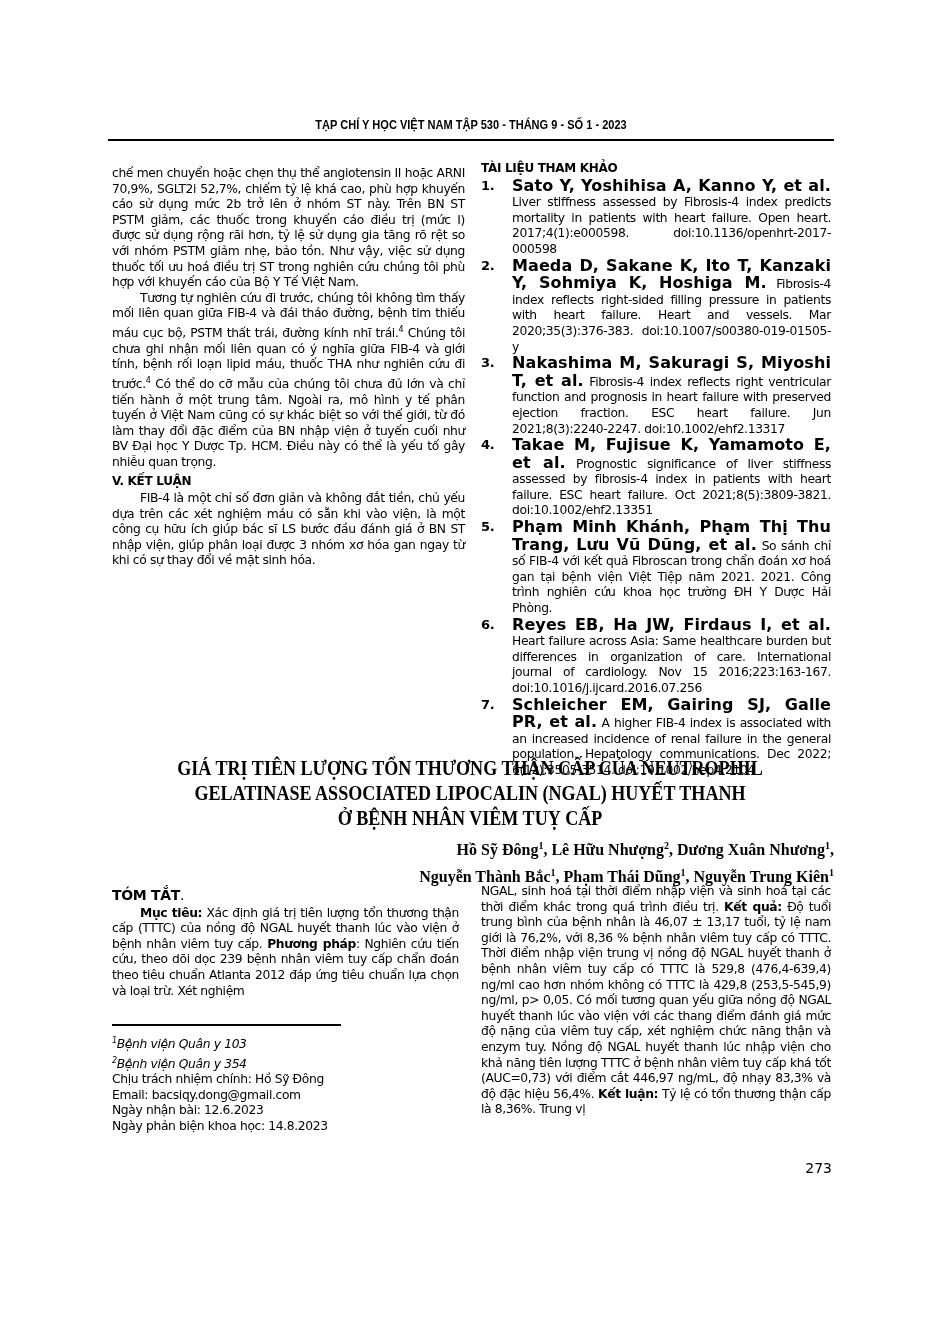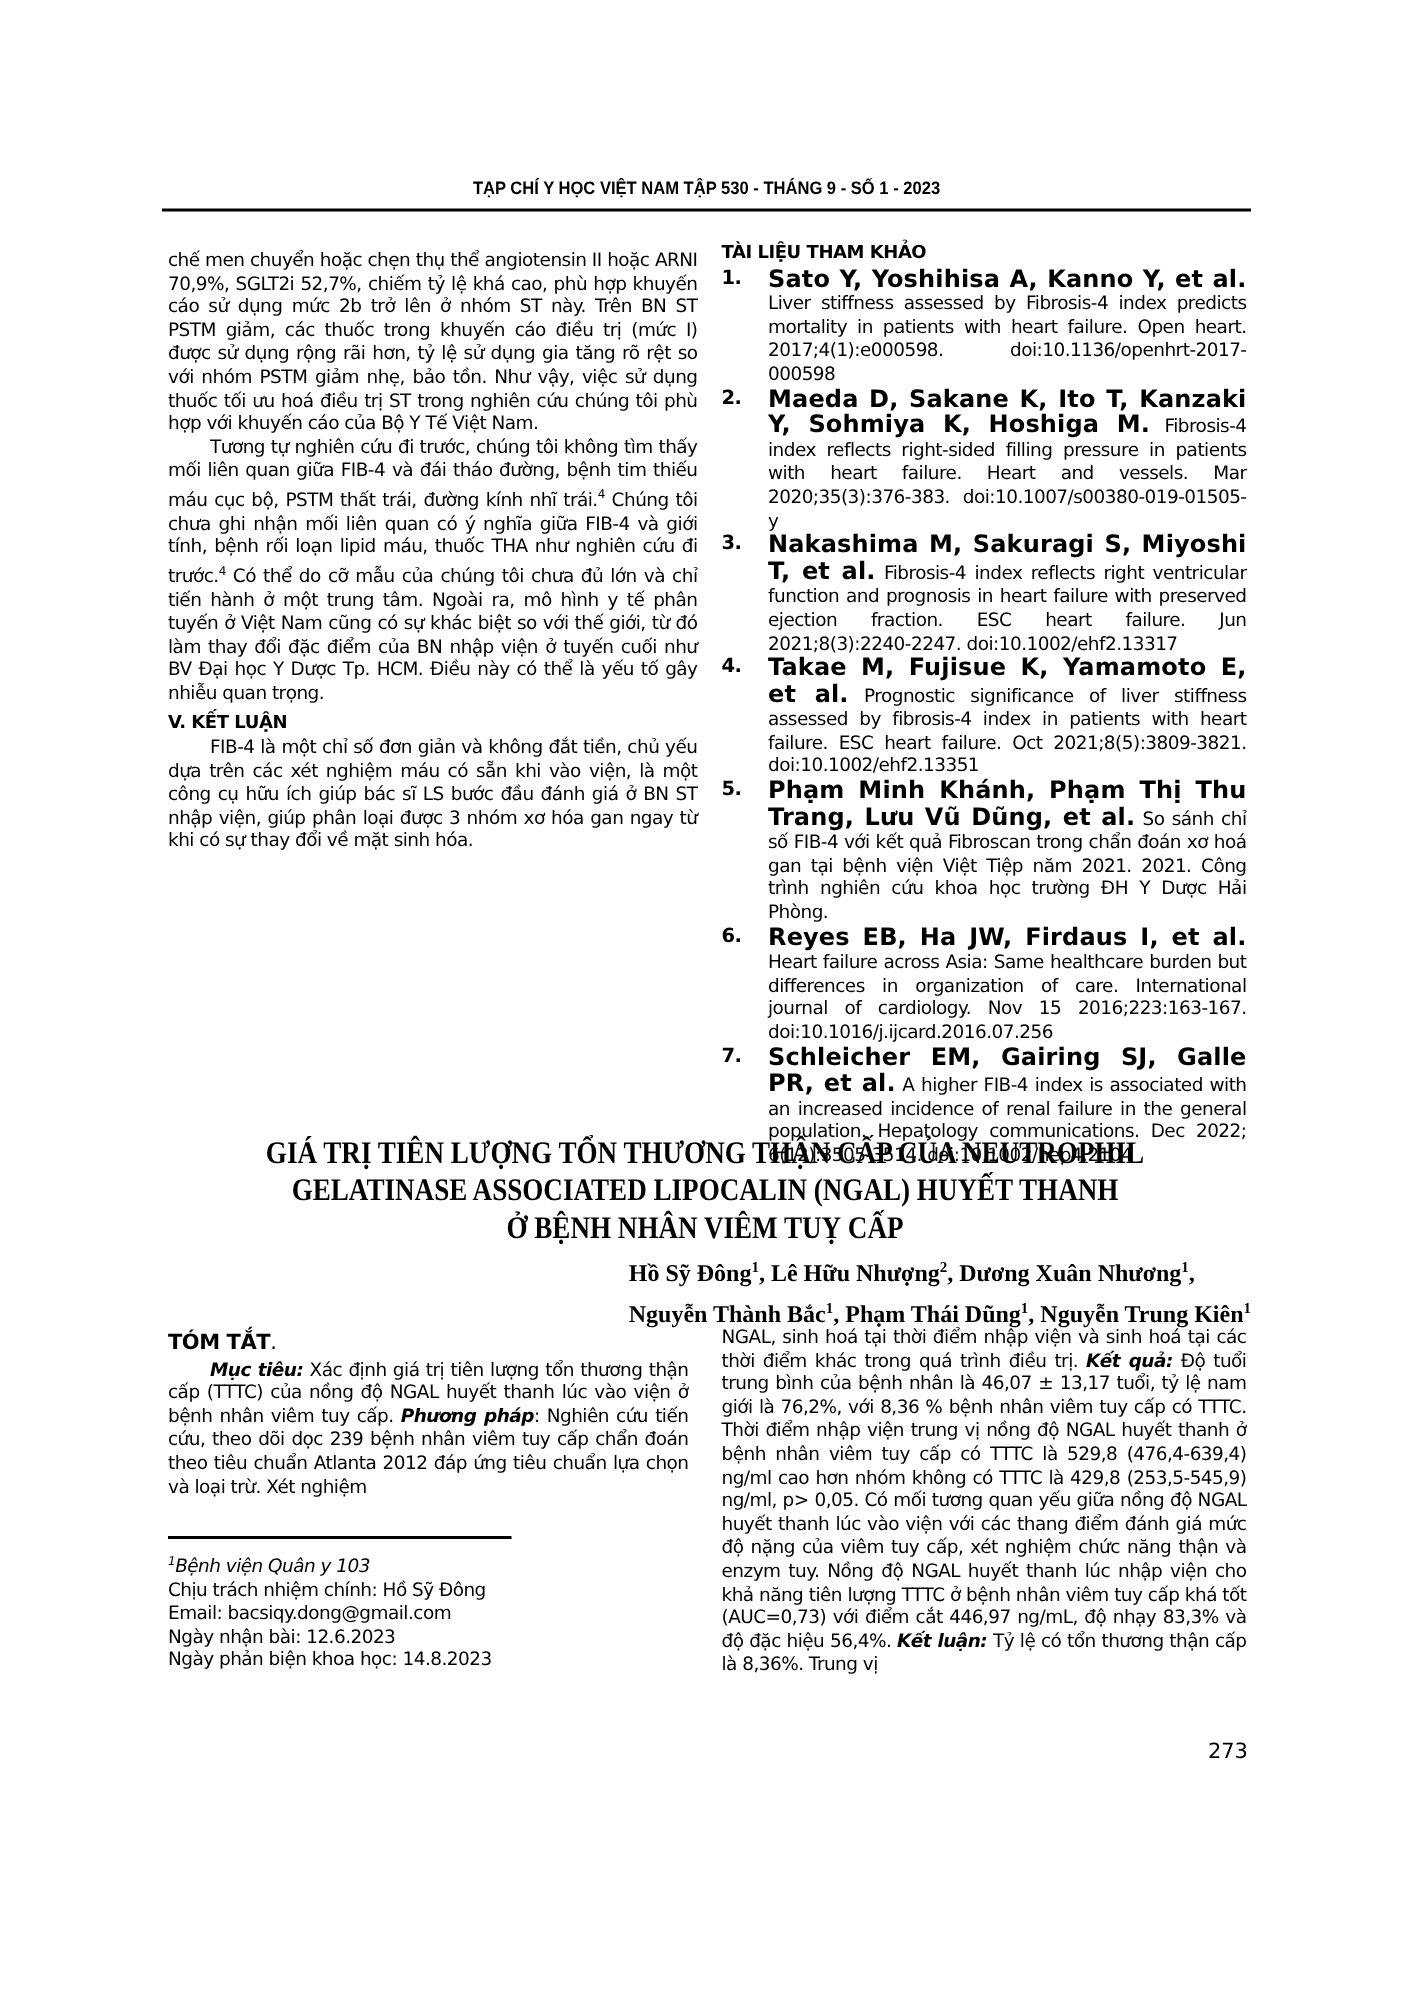--- a/index.html
+++ b/index.html
@@ -11,30 +11,30 @@
   .col p { margin:0; }
   .indent { text-indent:28px; }
   .left-top { left:112px; top:166px; width:353px; }
   .right-top { left:481px; top:161px; width:350px; }
   h3.sec { margin:4px 0 1px 0; font-family:"DejaVu Sans", sans-serif; font-weight:bold; font-size:12px; letter-spacing:-0.3px; }
   .refs { list-style:none; padding:0; margin:0; }
   .refs li { position:relative; padding-left:31px; margin:0; }
   .refs .num { position:absolute; left:0; top:0; font-weight:bold; font-size:13px; }
   .refs .auth { font-weight:bold; font-size:16px; letter-spacing:0.1px; }
   .title { position:absolute; left:120px; top:756px; width:700px; text-align:center; font-family:"Liberation Serif", serif; font-weight:bold; font-size:21px; line-height:25px; transform:scaleX(0.86); transform-origin:center top; letter-spacing:0; }
-  .authors { position:absolute; right:108px; top:834px; text-align:left; font-family:"Liberation Serif", serif; font-weight:bold; font-size:16px; line-height:23px; }
+  .authors { position:absolute; right:108px; top:834px; text-align:right; font-family:"Liberation Serif", serif; font-weight:bold; font-size:16px; line-height:23px; }
   .authors sup { font-size:10px; }
   .abs-left { left:112px; top:888px; width:347px; }
   .abs-right { left:481px; top:884px; width:350px; }
   .foot-rule { position:absolute; left:112px; top:1024px; width:229px; height:2px; background:#000; }
   .footnotes { position:absolute; left:112px; top:1033px; width:345px; font-family:"DejaVu Sans", sans-serif; font-size:12.3px; line-height:15.5px; letter-spacing:-0.35px; }
   .footnotes .it { font-style:italic; }
   .footnotes sup { font-size:8px; }
   .page-num { position:absolute; right:110px; top:1160px; font-family:"DejaVu Sans", sans-serif; font-size:14px; }
-  b.kw { font-weight:bold;font-style:italic; }
+  b.kw { font-weight:bold; }
   sup.ref { font-size:8px; }
 </style>
 </head>
 <body>
 
 <div class="running-head">TẠP CHÍ Y HỌC VIỆT NAM TẬP 530 - THÁNG 9 - SỐ 1 - 2023</div>
 <div class="head-rule"></div>
 
 <div class="col left-top">
   <p>chế men chuyển hoặc chẹn thụ thể angiotensin II hoặc ARNI 70,9%, SGLT2i 52,7%, chiếm tỷ lệ khá cao, phù hợp khuyến cáo sử dụng mức 2b trở lên ở nhóm ST này. Trên BN ST PSTM giảm, các thuốc trong khuyến cáo điều trị (mức I) được sử dụng rộng rãi hơn, tỷ lệ sử dụng gia tăng rõ rệt so với nhóm PSTM giảm nhẹ, bảo tồn. Như vậy, việc sử dụng thuốc tối ưu hoá điều trị ST trong nghiên cứu chúng tôi phù hợp với khuyến cáo của Bộ Y Tế Việt Nam.</p>
@@ -72,20 +72,21 @@
 </div>
 
 <div class="col abs-left">
   <h3 class="sec" style="margin:0 0 2px 0;font-size:14px"><span>TÓM TẮT</span><span style="font-weight:normal">.</span></h3>
   <p class="indent"><b class="kw">Mục tiêu:</b><span> Xác định giá trị tiên lượng tổn thương thận cấp (TTTC) của nồng độ NGAL huyết thanh lúc vào viện ở bệnh nhân viêm tuy cấp. </span><b class="kw">Phương pháp</b><span id="method-left">: Nghiên cứu tiến cứu, theo dõi dọc 239 bệnh nhân viêm tuy cấp chẩn đoán theo tiêu chuẩn Atlanta 2012 đáp ứng tiêu chuẩn lựa chọn và loại trừ. Xét nghiệm</span></p>
 </div>
 
 <div class="foot-rule"></div>
 <div class="footnotes">
   <div class="it"><sup>1</sup><span>Bệnh viện Quân y 103</span></div>
+  <div class="it"><sup>2</sup><span>Bệnh viện Quân y 354</span></div>
   <div>Chịu trách nhiệm chính: Hồ Sỹ Đông</div>
   <div>Email: bacsiqy.dong@gmail.com</div>
   <div>Ngày nhận bài: 12.6.2023</div>
   <div>Ngày phản biện khoa học: 14.8.2023</div>
 </div>
 
 <div class="col abs-right">
   <p><span>NGAL, sinh hoá tại thời điểm nhập viện  và sinh hoá tại các thời điểm khác trong quá trình điều trị. </span><b class="kw">Kết quả:</b><span> Độ tuổi trung bình của bệnh nhân là 46,07 ± 13,17 tuổi, tỷ lệ nam giới là 76,2%, với 8,36 % bệnh nhân viêm tuy cấp có TTTC. Thời điểm nhập viện trung vị nồng độ NGAL huyết thanh ở bệnh nhân viêm tuy cấp có TTTC là 529,8 (476,4-639,4) ng/ml cao hơn nhóm không có TTTC là 429,8 (253,5-545,9) ng/ml, p&gt; 0,05. Có mối tương quan yếu giữa nồng độ NGAL huyết thanh lúc vào viện với các thang điểm đánh giá mức độ nặng của viêm tuy cấp, xét nghiệm chức năng thận và enzym tuy. Nồng độ NGAL huyết thanh lúc nhập viện cho khả năng tiên lượng TTTC ở bệnh nhân viêm tuy cấp khá tốt (AUC=0,73) với điểm cắt 446,97 ng/mL, độ nhạy 83,3% và độ đặc hiệu 56,4%. </span><b class="kw">Kết luận:</b><span> Tỷ lệ có tổn thương thận cấp là 8,36%. Trung vị</span></p>
 </div>
 

